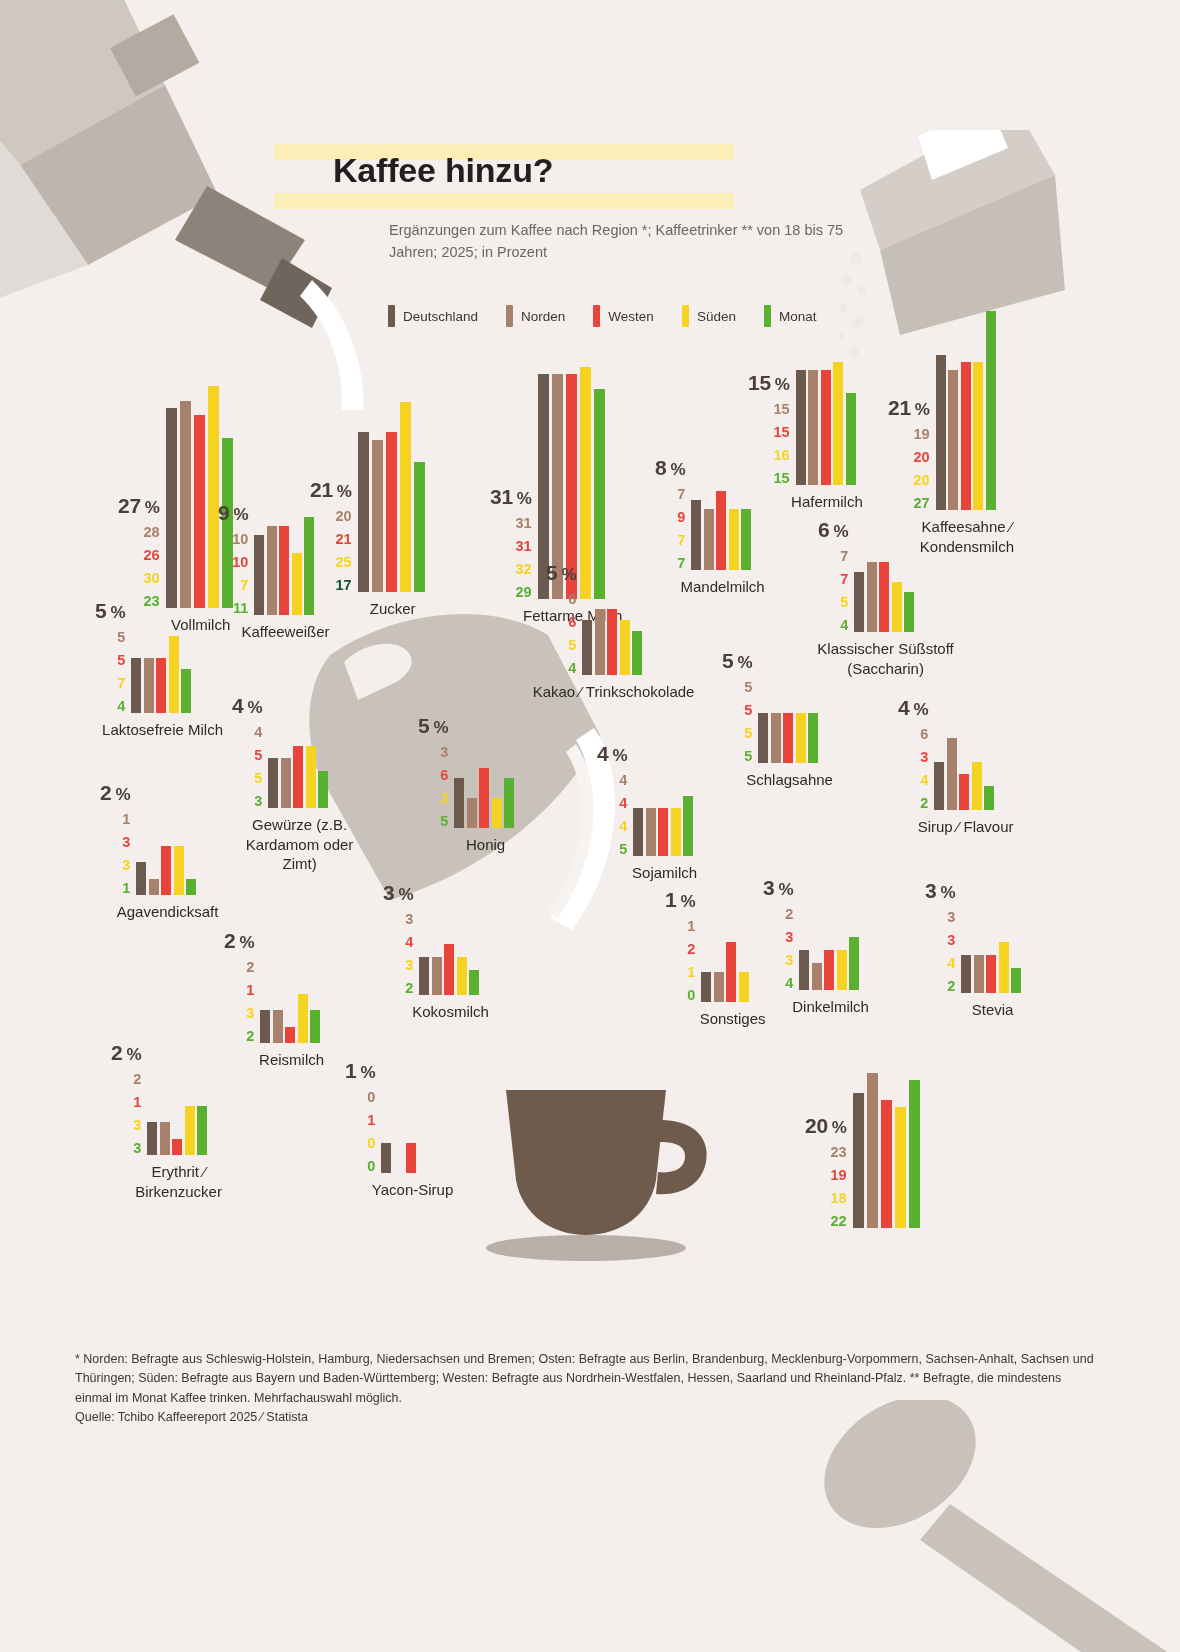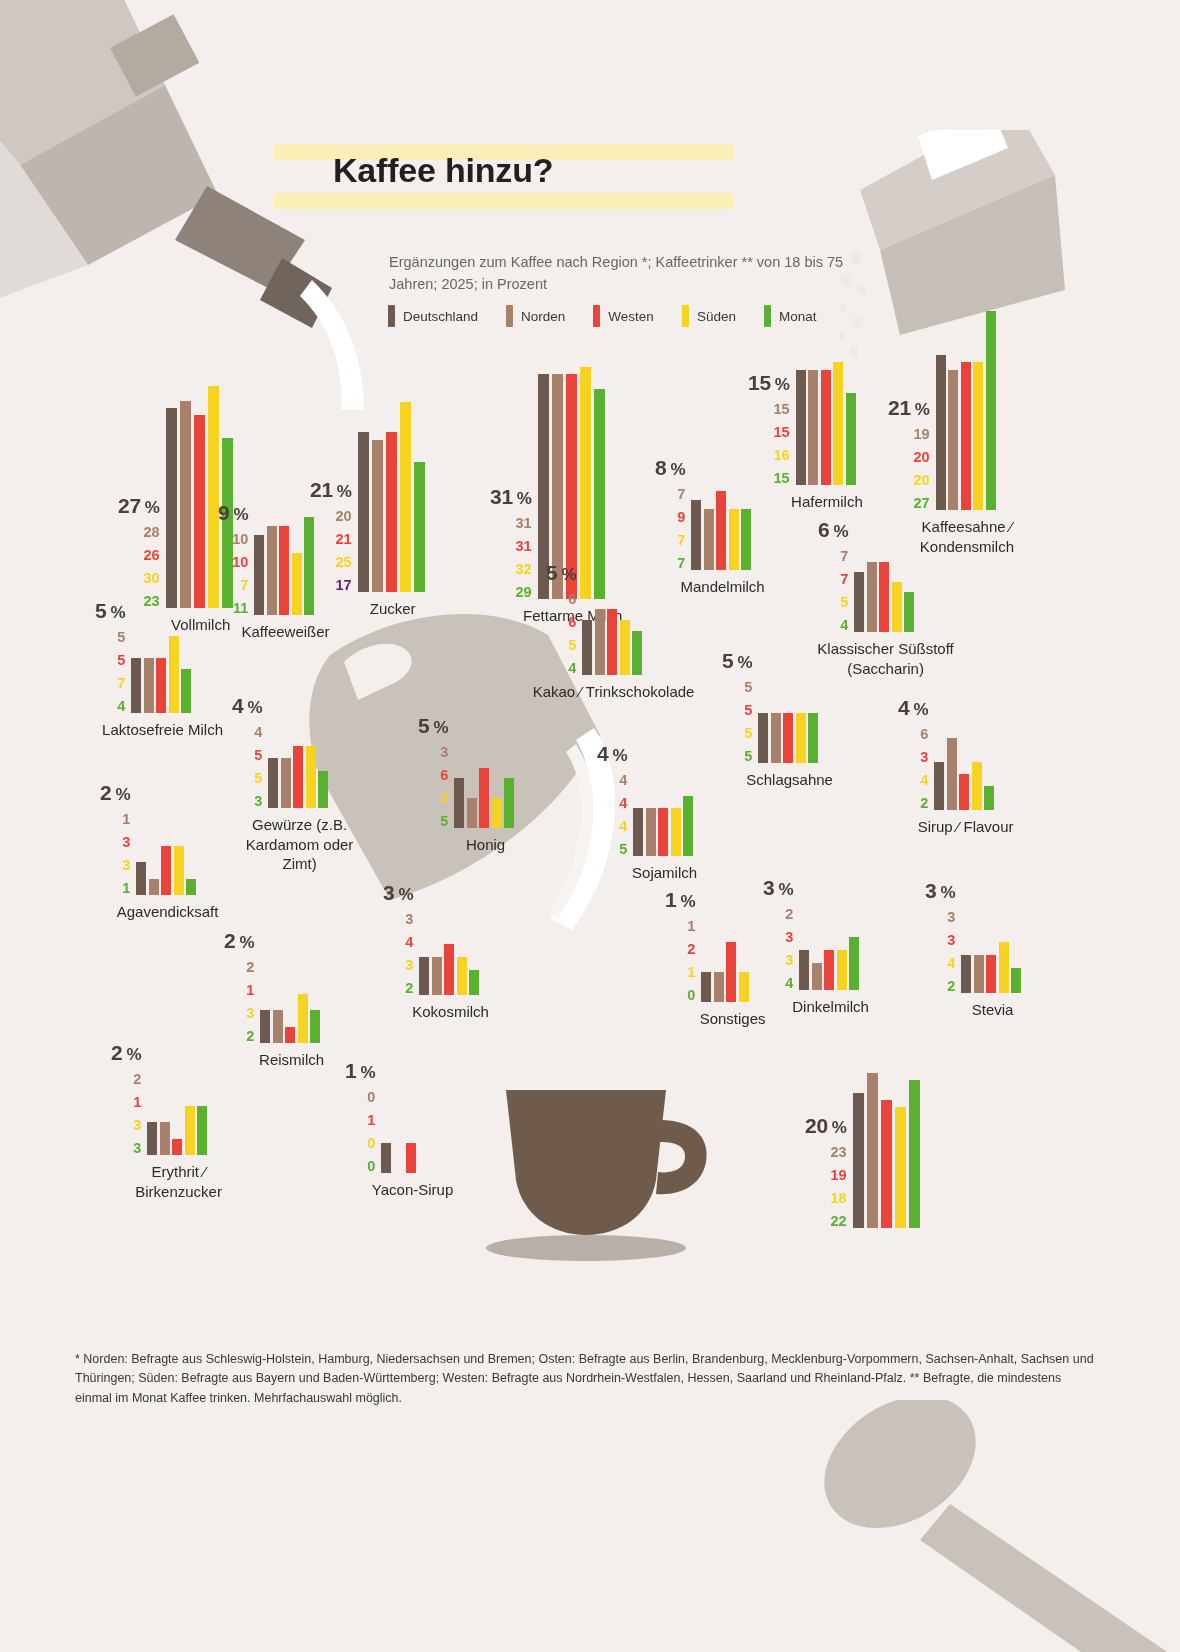--- a/index.html
+++ b/index.html
@@ -19,21 +19,21 @@
   #spoon{left:790px;top:1400px;width:400px;height:260px;}
 
   
   #title-block{position:absolute;left:333px;top:131px;width:520px;}
   .title-line{display:inline-block;font-size:34px;font-weight:bold;line-height:1.28;
      color:#231f20;letter-spacing:-0.2px;position:relative;z-index:2;}
   .hl{position:absolute;background:#fbeeb6;z-index:1;}
   #hl1{left:-59px;top:13px;width:460px;height:16px;}
   #hl2{left:-59px;top:62px;width:460px;height:16px;}
 
-  #subtitle{position:absolute;left:389px;top:252px;width:470px;
+  #subtitle{position:absolute;left:389px;top:220px;width:470px;
      font-size:14.5px;line-height:1.5;color:#6d6562;}
 
   
   #legend{position:absolute;left:388px;top:305px;display:flex;align-items:center;}
   .leg-item{display:flex;align-items:center;margin-right:28px;}
   .leg-swatch{width:7px;height:22px;margin-right:8px;border-radius:1px;}
   .leg-label{font-size:13.5px;color:#3d3733;white-space:nowrap;}
 
   
   .group{position:absolute;}
@@ -184,21 +184,21 @@
       </div>
     </div>
     <div class="group" style="left: 310px; top: 432px;">
       <div class="grp-inner" style="height: 160px; position: relative;">
         <div class="labels">
           <div class="big-pct"><span>21</span><span class="pc"> %</span></div>
           <div class="vlist">
             <span style="color: rgb(168, 129, 108);">20</span>
             <span style="color: rgb(232, 68, 60);">21</span>
             <span style="color: rgb(247, 211, 33);">25</span>
-            <span style="color: #701a75;">17</span>
+            <span style="color: #14532d;">17</span>
           </div>
         </div>
         <div class="bars">
           <div class="bar" title="Deutschland: 21%" style="width: 11px; margin-right: 3px; height: 160px; background: rgb(109, 90, 78);"></div>
           <div class="bar" title="Norden: 20%" style="width: 11px; margin-right: 3px; height: 152.381px; background: rgb(168, 129, 108);"></div>
           <div class="bar" title="Westen: 21%" style="width: 11px; margin-right: 3px; height: 160px; background: rgb(232, 68, 60);"></div>
           <div class="bar" title="Süden: 25%" style="width: 11px; margin-right: 3px; height: 190.476px; background: rgb(247, 211, 33);"></div>
           <div class="bar" title="Osten: 17%" style="width: 11px; margin-right: 3px; height: 129.524px; background: rgb(90, 176, 49);"></div>
         </div>
         <div class="cap" style="left: auto; right: 35px; transform: translateX(50%);">Zucker</div>
@@ -641,13 +641,14 @@
           <div class="bar" title="Westen: 19%" style="width: 11px; margin-right: 3px; height: 128.25px; background: rgb(232, 68, 60);"></div>
           <div class="bar" title="Süden: 18%" style="width: 11px; margin-right: 3px; height: 121.5px; background: rgb(247, 211, 33);"></div>
           <div class="bar" title="Osten: 22%" style="width: 11px; margin-right: 3px; height: 148.5px; background: rgb(90, 176, 49);"></div>
         </div>
       </div>
     </div>
   </div>
 
 <div id="footnotes">
   <div>* Norden: Befragte aus Schleswig-Holstein, Hamburg, Niedersachsen und Bremen; Osten: Befragte aus Berlin, Brandenburg, Mecklenburg-Vorpommern, Sachsen-Anhalt, Sachsen und Thüringen; Süden: Befragte aus Bayern und Baden-Württemberg; Westen: Befragte aus Nordrhein-Westfalen, Hessen, Saarland und Rheinland-Pfalz. ** Befragte, die mindestens einmal im Monat Kaffee trinken. Mehrfachauswahl möglich.</div>
+  <div id="source">Quelle: Tchibo Kaffeereport 2025 ⁄ Statista</div>
 </div>
 
 </body></html>

